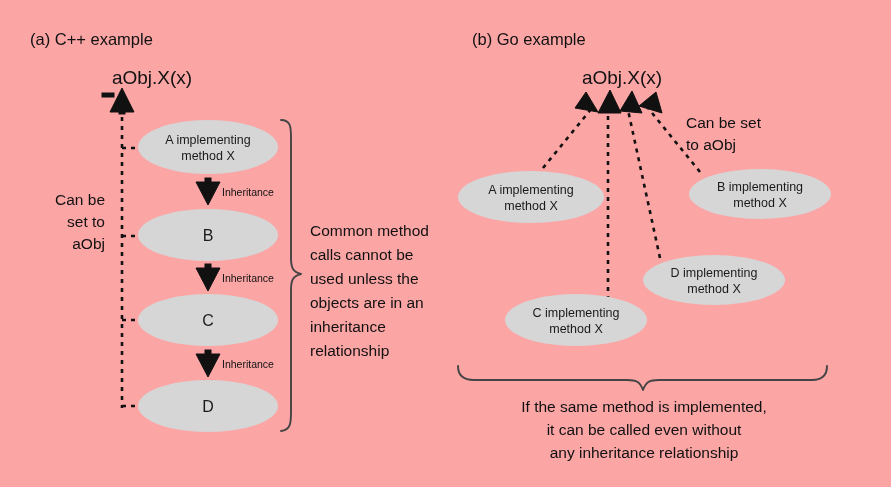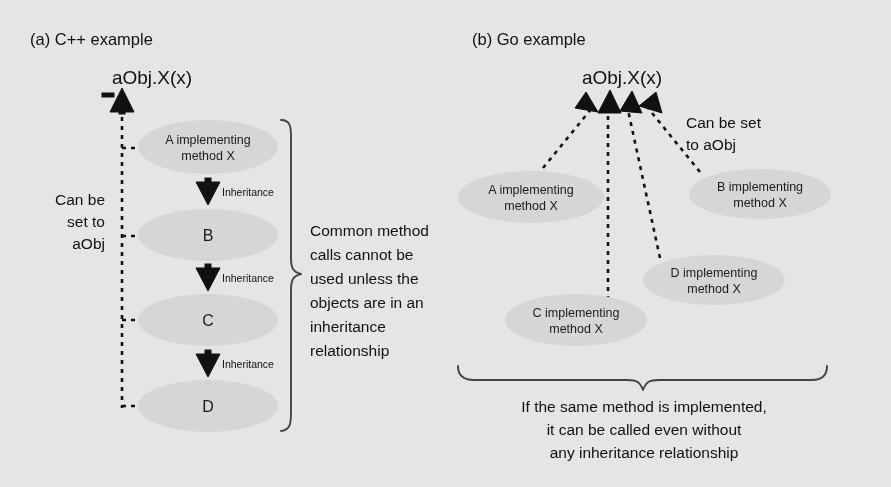--- a/index.html
+++ b/index.html
@@ -11,21 +11,21 @@
     width: 891px;
     height: 487px;
     font-family: "Liberation Sans", sans-serif;
     color: #000000;
     overflow: hidden;
   }
   #figure {
     position: relative;
     width: 891px;
     height: 487px;
-    background: #e5e5e5;
+    background: #fca5a5;
   }
   svg.layer {
     position: absolute;
     top: 0;
     left: 0;
     width: 891px;
     height: 487px;
   }
   .ellipse-shape {
     fill: #d6d6d6;

